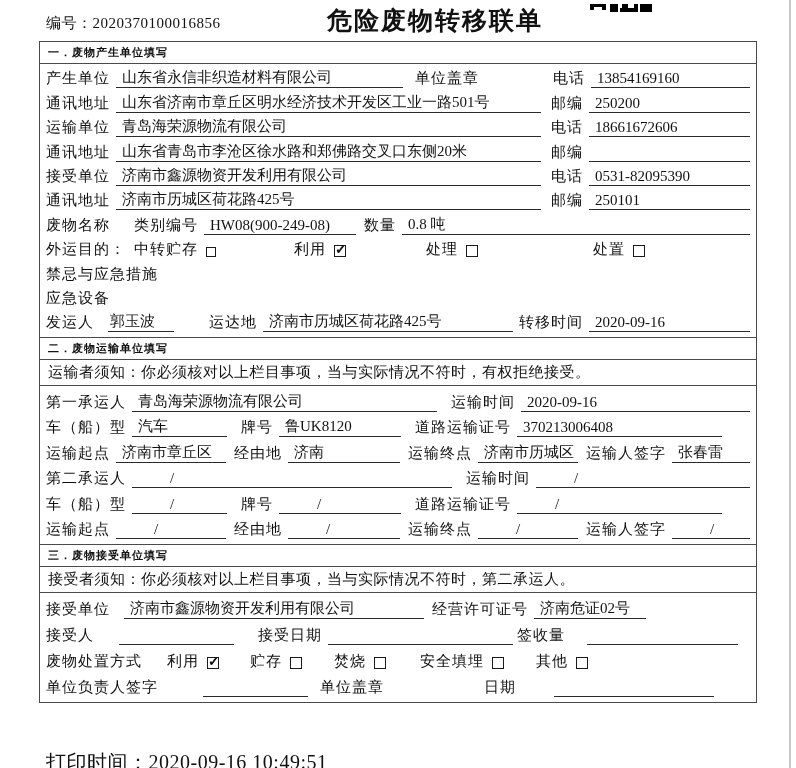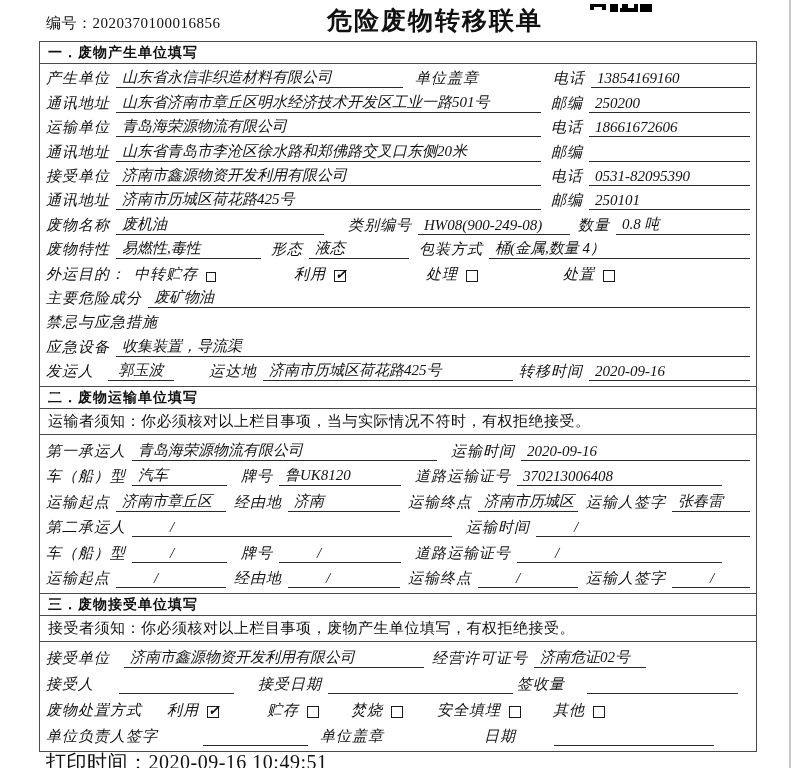--- a/index.html
+++ b/index.html
@@ -16,36 +16,36 @@
     font-weight:bold;font-size:25px;letter-spacing:2px;
   }
   .qr{position:absolute;left:590px;top:0;}
   .page-edge{position:absolute;right:5px;top:0;width:2px;height:768px;background:#c7c7c7;}
 
   .form{position:absolute;left:39px;top:42px;width:718px;}
   .bar,.note,.sec-body{border:1px solid #4a4a4a;margin-top:-1px;box-sizing:border-box;background:#fff;}
   .bar{
     height:23px;display:flex;align-items:center;padding:0 8px;
     font-family:"Liberation Sans","DejaVu Sans",sans-serif;
-    font-weight:bold;font-size:14px;letter-spacing:1px;
+    font-weight:bold;font-size:11px;letter-spacing:1px;
   }
   .note{height:27px;display:flex;align-items:center;padding:0 8px;letter-spacing:.5px;}
   .sec-body{padding:2px 0 3px 0;}
-  .row{display:flex;align-items:flex-end;padding:0 6px;font-style:italic;}
+  .row{display:flex;align-items:flex-end;padding:0 6px;}
   .s1 .row{height:24.4px;}
   .s2 .row{height:25.5px;}
   .s3 .row{height:26px;}
   .lbl,.plain{white-space:nowrap;letter-spacing:1px;margin-bottom:2px;}
   .val{
     border-bottom:1px solid #2a2a2a;margin-left:6px;margin-bottom:2px;
     padding:0 2px 0 6px;white-space:nowrap;min-height:18px;box-sizing:border-box;
   }
   .fx{flex:1;}
   .slash{padding-left:38px;}
-  .ctr{text-align:center;padding-left:2px;}
+  .ctr{text-align:left;padding-left:2px;}
   .opt{display:flex;align-items:flex-end;}
   .cb{
     display:inline-block;width:12px;height:12px;border:1px solid #1a1a1a;
     margin:0 0 4px 8px;position:relative;box-sizing:border-box;
   }
   .cb.checked::after{
     content:"\2713";position:absolute;left:0px;top:-5px;
     font-size:14px;font-weight:bold;color:#111;
   }
   .print-line{position:absolute;left:46px;top:749px;font-size:20px;letter-spacing:.5px;}
@@ -107,63 +107,49 @@
       <span class="val fx">0531-82095390</span>
     </div>
     <div class="row">
       <span class="lbl">通讯地址</span>
       <span class="val" style="width:425px">济南市历城区荷花路425号</span>
       <span class="lbl" style="margin-left:10px">邮编</span>
       <span class="val fx">250101</span>
     </div>
     <div class="row">
       <span class="lbl">废物名称</span>
-      <span class="val" style="width:208px">废机油</span>
       <span class="lbl" style="margin-left:24px">类别编号</span>
       <span class="val" style="width:152px">HW08(900-249-08)</span>
       <span class="lbl" style="margin-left:8px">数量</span>
       <span class="val fx">0.8 吨</span>
     </div>
     <div class="row">
-      <span class="lbl">废物特性</span>
-      <span class="val" style="width:145px">易燃性,毒性</span>
-      <span class="lbl" style="margin-left:10px">形态</span>
-      <span class="val" style="width:100px">液态</span>
-      <span class="lbl" style="margin-left:10px">包装方式</span>
-      <span class="val fx">桶(金属,数量 4）</span>
-    </div>
-    <div class="row">
       <span class="lbl">外运目的：</span>
       <span class="opt" style="margin-left:8px">
         <span class="lbl">中转贮存</span>
         <span class="cb" style="width:10px;height:10px"></span>
       </span>
       <span class="opt" style="margin-left:78px">
         <span class="lbl">利用</span>
         <span class="cb checked"></span>
       </span>
       <span class="opt" style="margin-left:80px">
         <span class="lbl">处理</span>
         <span class="cb"></span>
       </span>
-      <span class="opt" style="margin-left:85px">
+      <span class="opt" style="margin-left:115px">
         <span class="lbl">处置</span>
         <span class="cb"></span>
       </span>
     </div>
     <div class="row">
-      <span class="lbl">主要危险成分</span>
-      <span class="val fx">废矿物油</span>
-    </div>
-    <div class="row">
       <span class="lbl">禁忌与应急措施</span>
     </div>
     <div class="row">
       <span class="lbl">应急设备</span>
-      <span class="val fx">收集装置，导流渠</span>
     </div>
     <div class="row">
       <span class="lbl">发运人</span>
       <span class="val ctr" style="width:66px;margin-left:14px">郭玉波</span>
       <span class="lbl" style="margin-left:35px">运达地</span>
       <span class="val" style="width:250px">济南市历城区荷花路425号</span>
       <span class="lbl" style="margin-left:6px">转移时间</span>
       <span class="val fx">2020-09-16</span>
     </div>
   </div>
@@ -215,21 +201,21 @@
       <span class="lbl" style="margin-left:8px">经由地</span>
       <span class="val slash" style="width:112px">/</span>
       <span class="lbl" style="margin-left:8px">运输终点</span>
       <span class="val slash" style="width:100px">/</span>
       <span class="lbl" style="margin-left:8px">运输人签字</span>
       <span class="val fx slash">/</span>
     </div>
   </div>
 
   <div class="bar">三．废物接受单位填写</div>
-  <div class="note">接受者须知：你必须核对以上栏目事项，废物产生单位填写，有权拒绝接受。</div>
+  <div class="note">接受者须知：你必须核对以上栏目事项，当与实际情况不符时，第二承运人。</div>
   <div class="sec-body s3">
     <div class="row">
       <span class="lbl">接受单位</span>
       <span class="val" style="width:300px;margin-left:14px">济南市鑫源物资开发利用有限公司</span>
       <span class="lbl" style="margin-left:8px">经营许可证号</span>
       <span class="val" style="width:112px">济南危证02号</span>
     </div>
     <div class="row">
       <span class="lbl">接受人</span>
       <span class="val" style="width:115px;margin-left:25px"></span>
@@ -237,21 +223,21 @@
       <span class="val" style="width:185px"></span>
       <span class="lbl" style="margin-left:4px">签收量</span>
       <span class="val fx" style="margin-right:12px;margin-left:22px"></span>
     </div>
     <div class="row">
       <span class="lbl">废物处置方式</span>
       <span class="opt" style="margin-left:25px">
         <span class="lbl">利用</span>
         <span class="cb checked"></span>
       </span>
-      <span class="opt" style="margin-left:48px">
+      <span class="opt" style="margin-left:31px">
         <span class="lbl">贮存</span>
         <span class="cb"></span>
       </span>
       <span class="opt" style="margin-left:32px">
         <span class="lbl">焚烧</span>
         <span class="cb"></span>
       </span>
       <span class="opt" style="margin-left:34px">
         <span class="lbl">安全填埋</span>
         <span class="cb"></span>

